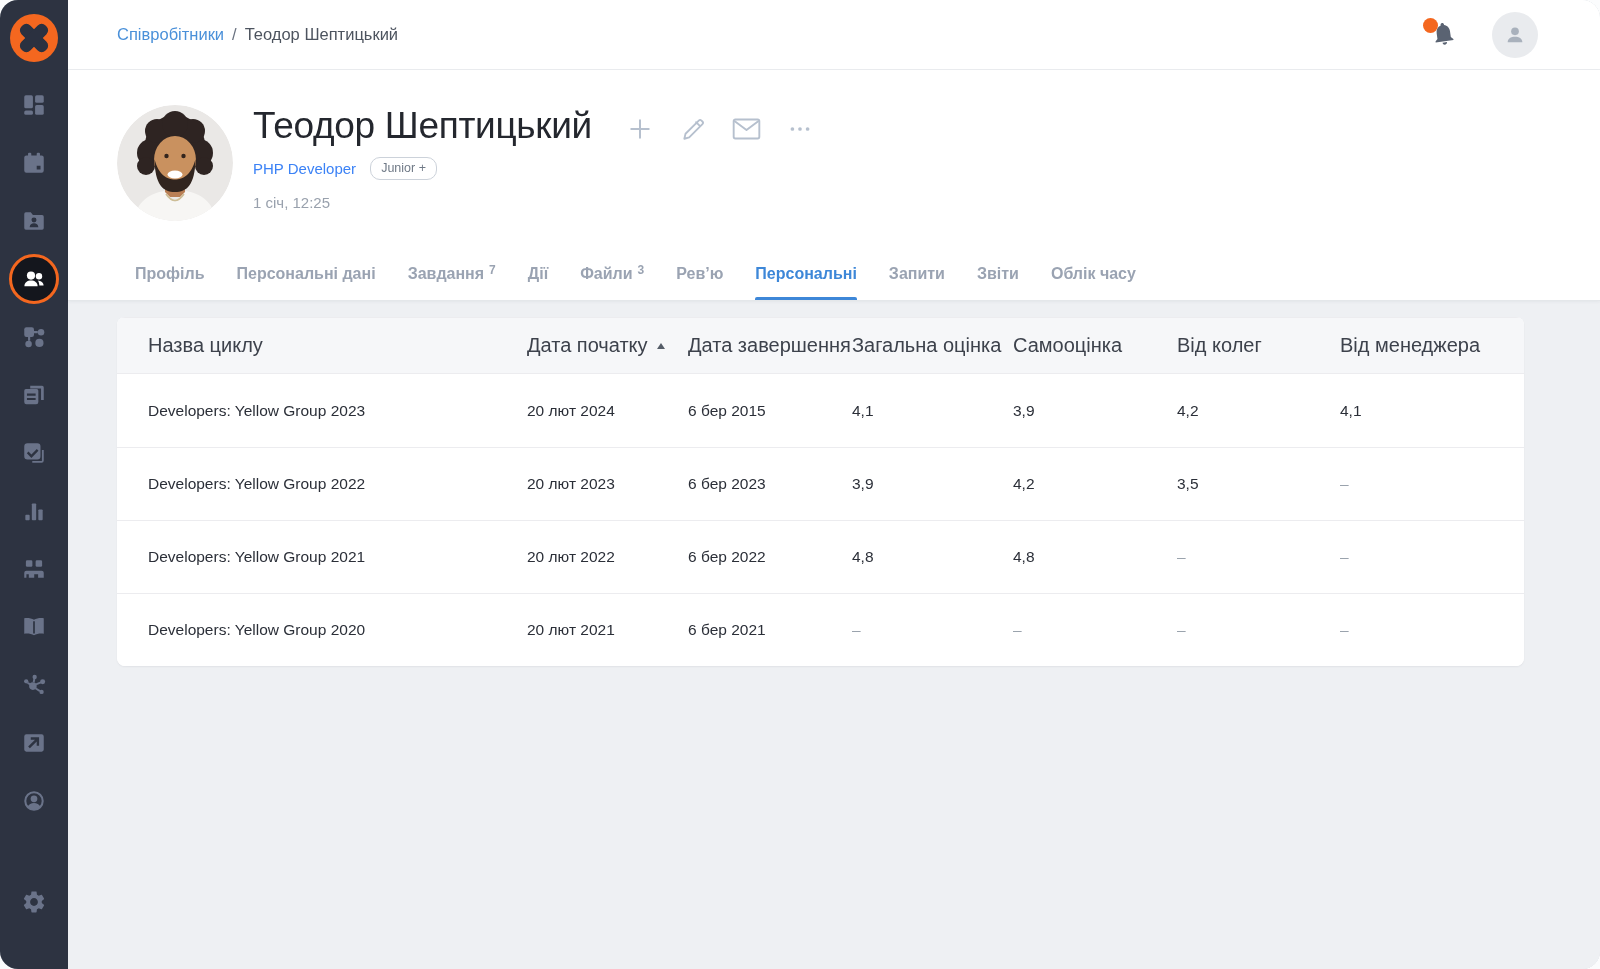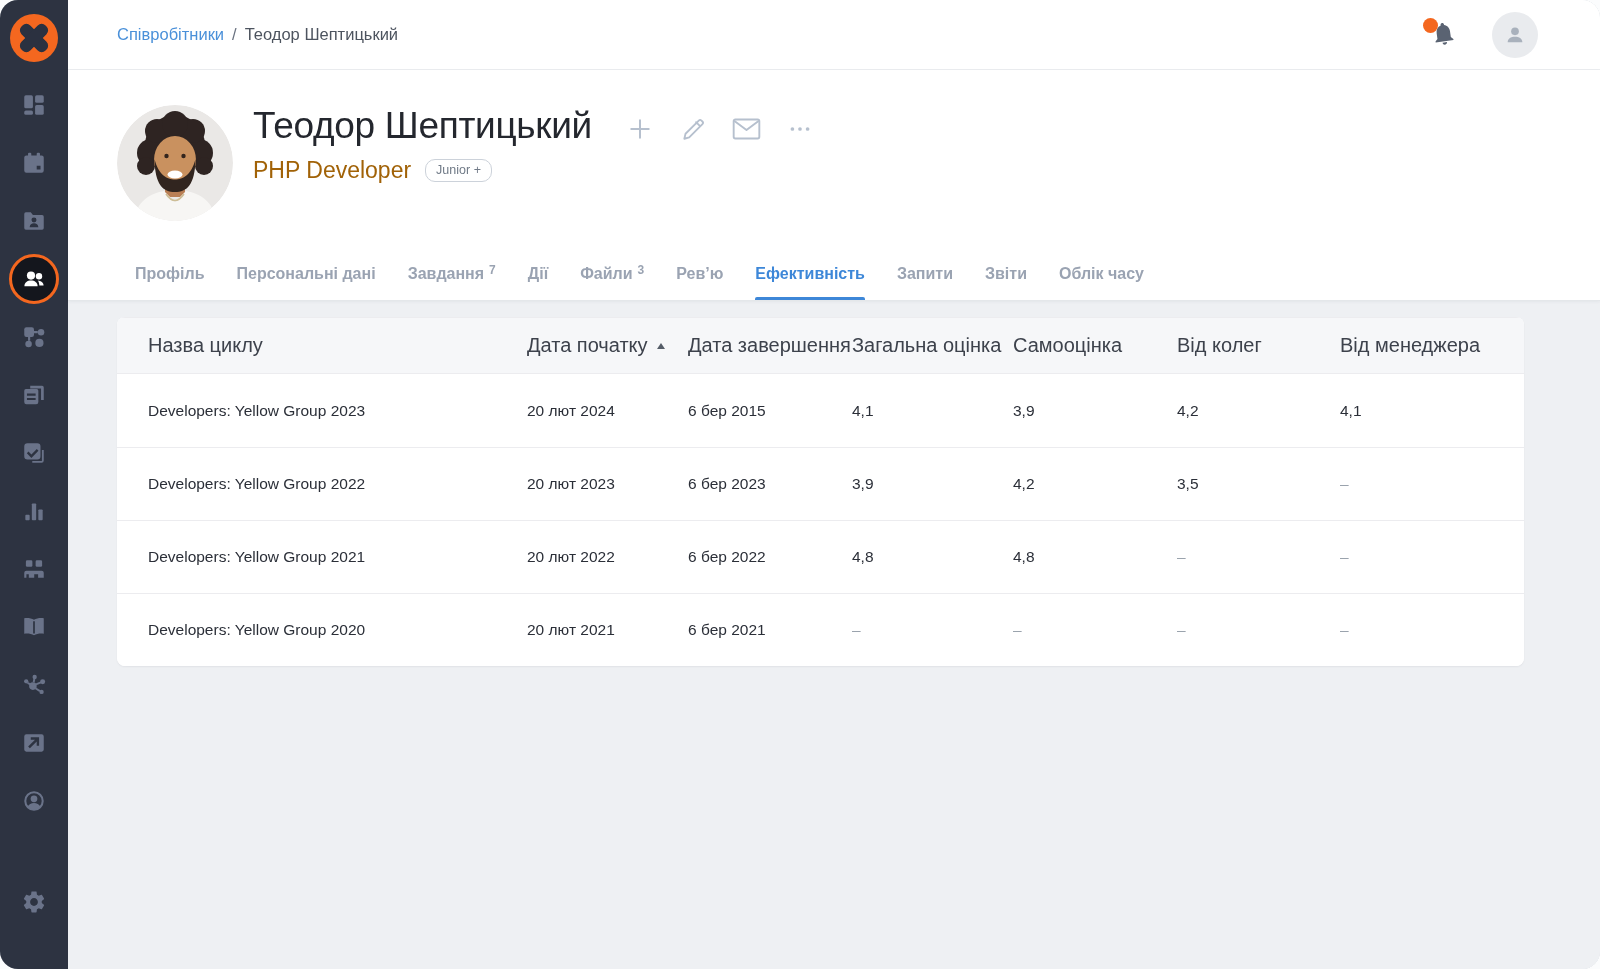--- a/index.html
+++ b/index.html
@@ -55,21 +55,21 @@
   .profile-top{display:flex;padding:35px 0 0 49px;}
   .profile-photo{width:116px;height:116px;border-radius:50%;overflow:hidden;flex:0 0 116px;}
   .profile-info{margin-left:20px;padding-top:0;}
   .name-row{display:flex;align-items:center;}
   .profile-name{font-size:37px;font-weight:500;color:#24272e;letter-spacing:-.3px;line-height:1.15;}
   .profile-actions{display:flex;align-items:center;gap:26px;margin-left:34px;margin-top:6px;}
   .icon-btn{background:none;border:none;cursor:pointer;display:flex;align-items:center;justify-content:center;padding:0;}
   .icon-btn svg{stroke:#b6c0ce;fill:none;stroke-width:1.7;stroke-linecap:round;stroke-linejoin:round;}
   .icon-btn .dots{fill:#b6c0ce;stroke:none;}
   .title-row{display:flex;align-items:center;margin-top:9px;}
-  .profile-title{font-size:23px;color:#a16207;}
+  .profile-title{font-size:15px;color:#3b82f6;}
   .level-badge{
     margin-left:14px;border:1px solid #ccd2da;border-radius:10px;padding:3px 10px 4px;
     font-size:12.5px;color:#707a87;font-weight:500;background:#fff;
   }
   .profile-timestamp{font-size:15px;color:#99a1ad;margin-top:14px;}
   
   .tabs{display:flex;gap:32px;padding-left:67px;margin-top:16px;}
   .tab{
     position:relative;background:none;border:none;cursor:pointer;
     font-family:inherit;font-size:16px;font-weight:600;color:#9aa3b2;
@@ -320,20 +320,21 @@
                       <circle cx="19" cy="12" r="1.7"></circle>
                     </g>
                 </svg>
               </button>
             </div>
           </div>
           <div class="title-row">
             <span class="profile-title">PHP Developer</span>
             <span class="level-badge">Junior +</span>
           </div>
+          <div class="profile-timestamp">1 січ, 12:25</div>
         </div>
       </div>
 
       <nav class="tabs">
         <button class="tab">
             <span>Профіль</span>
           </button>
         <button class="tab">
             <span>Персональні дані</span>
           </button>
@@ -345,21 +346,21 @@
             <span>Дії</span>
           </button>
         <button class="tab">
             <span>Файли</span>
             <span class="tab-count">3</span>
           </button>
         <button class="tab">
             <span>Рев’ю</span>
           </button>
         <button class="tab active">
-            <span>Ефективність</span>
+            <span>Персональні</span>
           </button>
         <button class="tab">
             <span>Запити</span>
           </button>
         <button class="tab">
             <span>Звіти</span>
           </button>
         <button class="tab">
             <span>Облік часу</span>
           </button>

